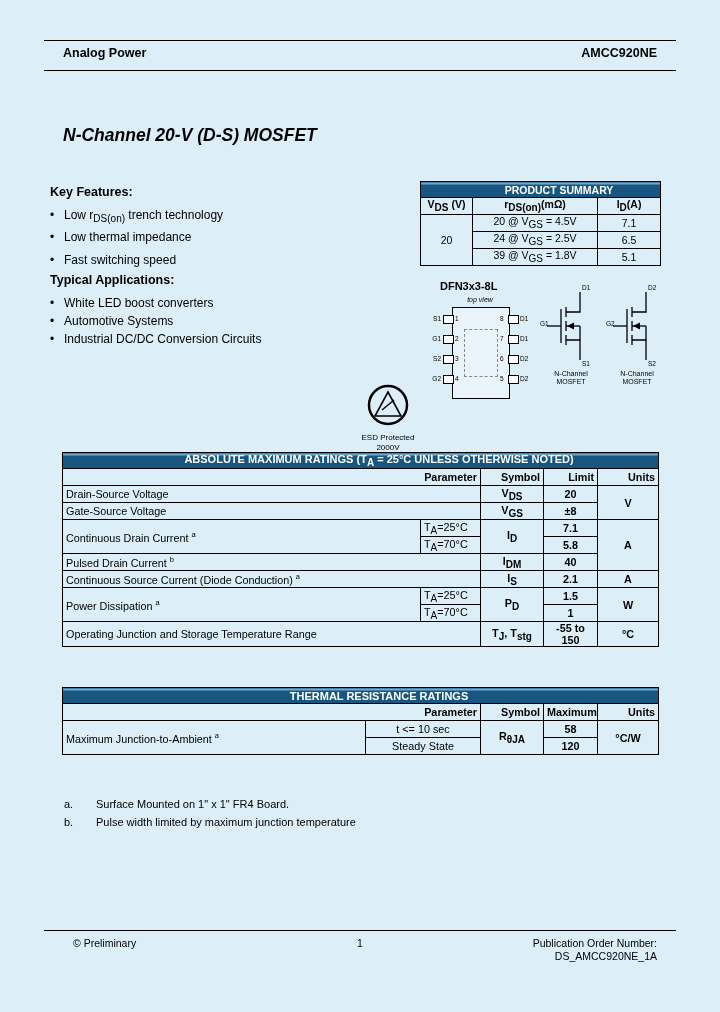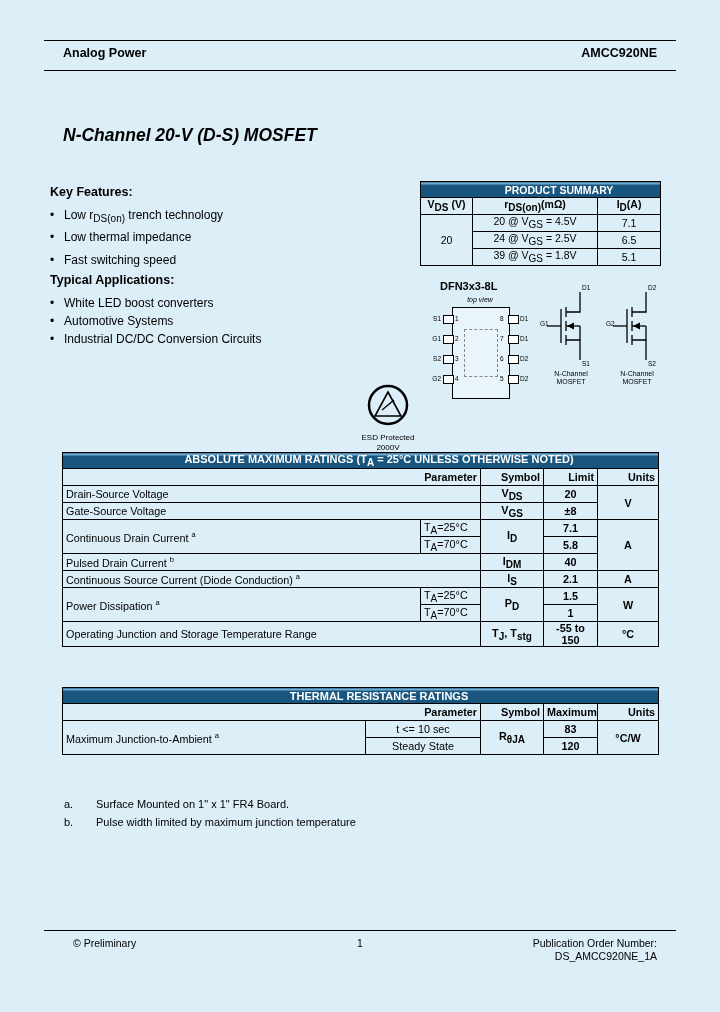--- a/index.html
+++ b/index.html
@@ -318,21 +318,21 @@
     <tr class="hd">
       <td colspan="2">Parameter</td>
       <td>Symbol</td>
       <td>Maximum</td>
       <td>Units</td>
     </tr>
     <tr>
       <td rowspan="2" class="p"><span>Maximum Junction-to-Ambient</span> <sup>a</sup></td>
       <td class="c">t &lt;= 10 sec</td>
       <td class="c b" rowspan="2"><span>R</span><sub>θJA</sub></td>
-      <td class="c b">83</td>
+      <td class="c b">58</td>
       <td class="c b" rowspan="2">°C/W</td>
     </tr>
     <tr>
       <td class="c">Steady State</td>
       <td class="c b">120</td>
     </tr>
   </tbody>
     </table>
 
   <div class="notes">

